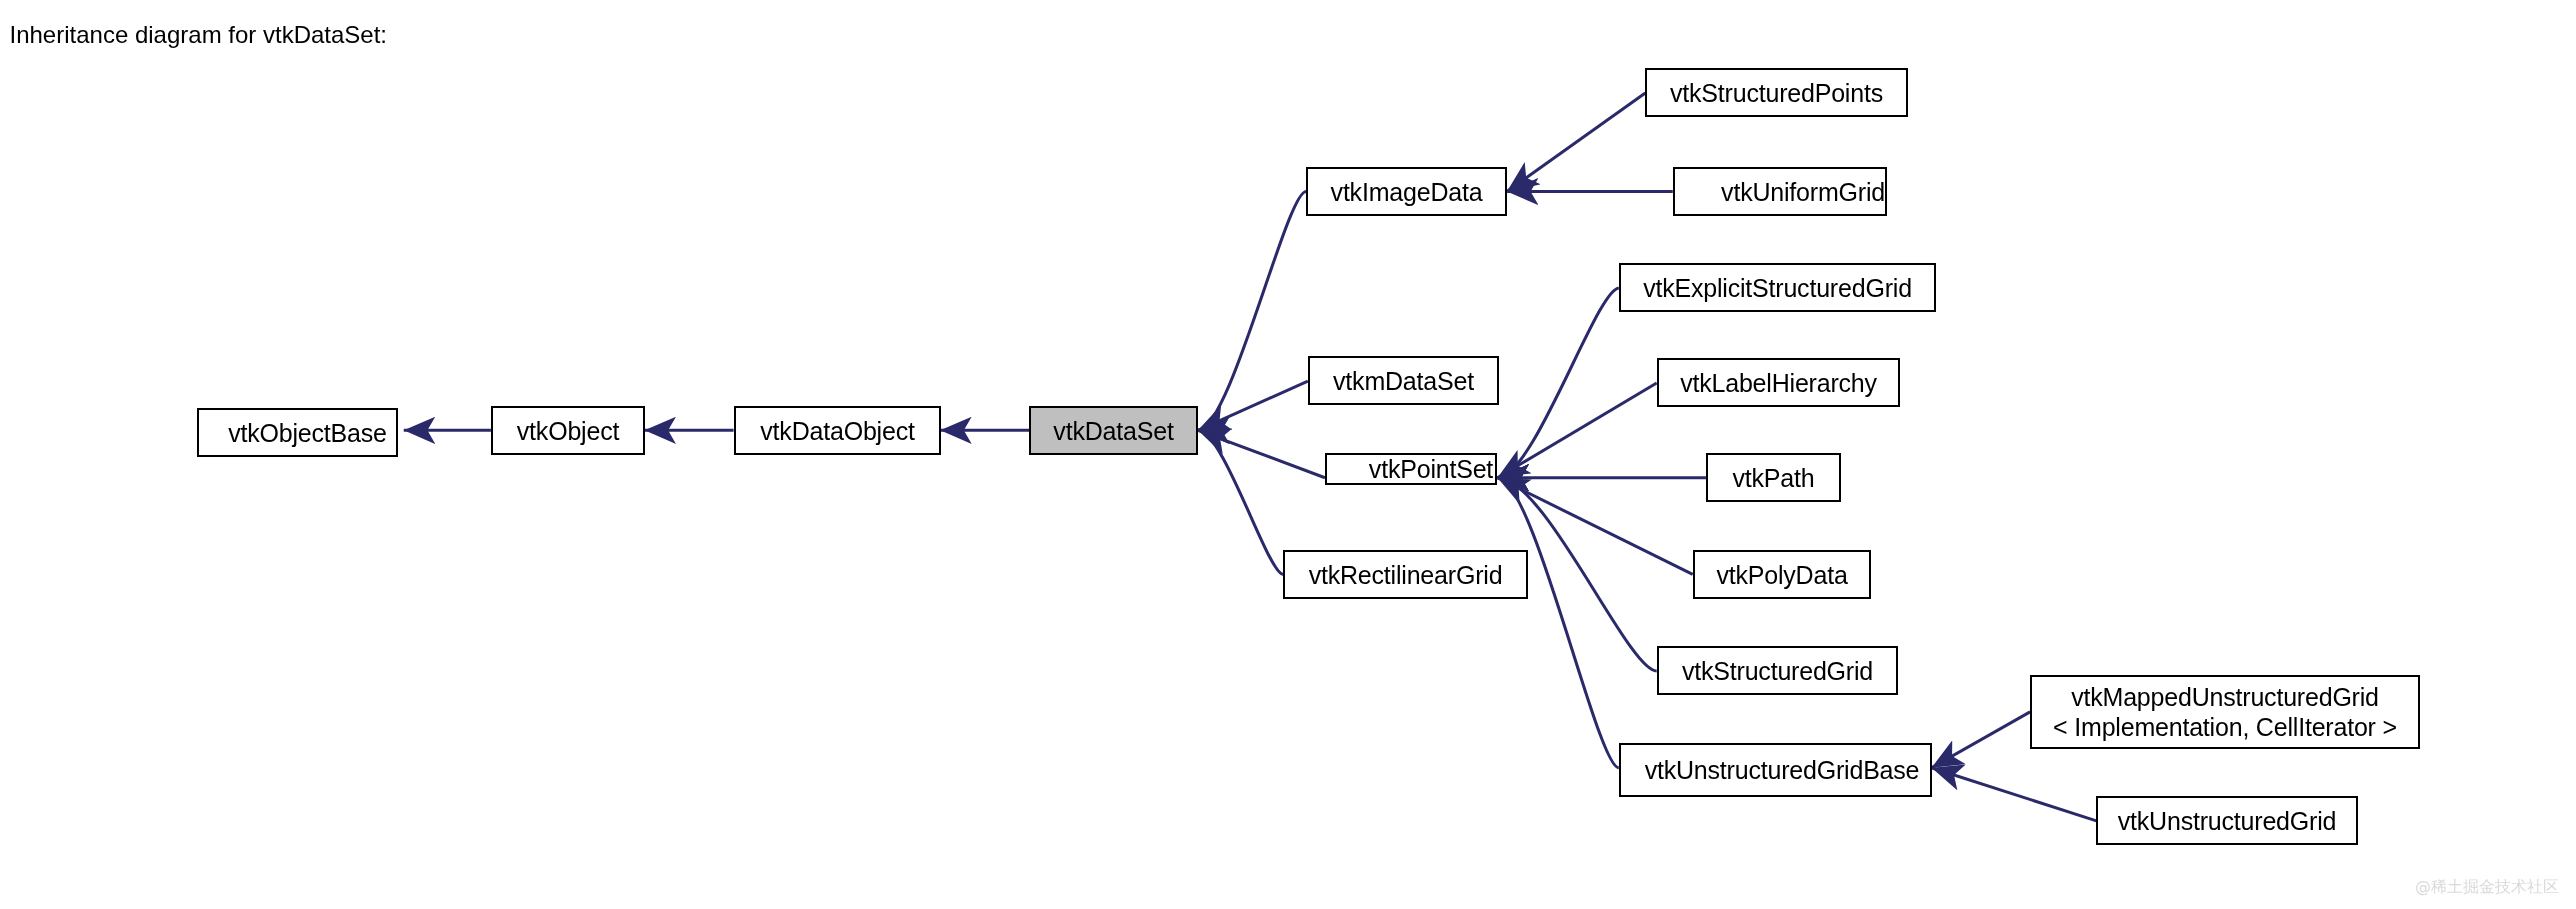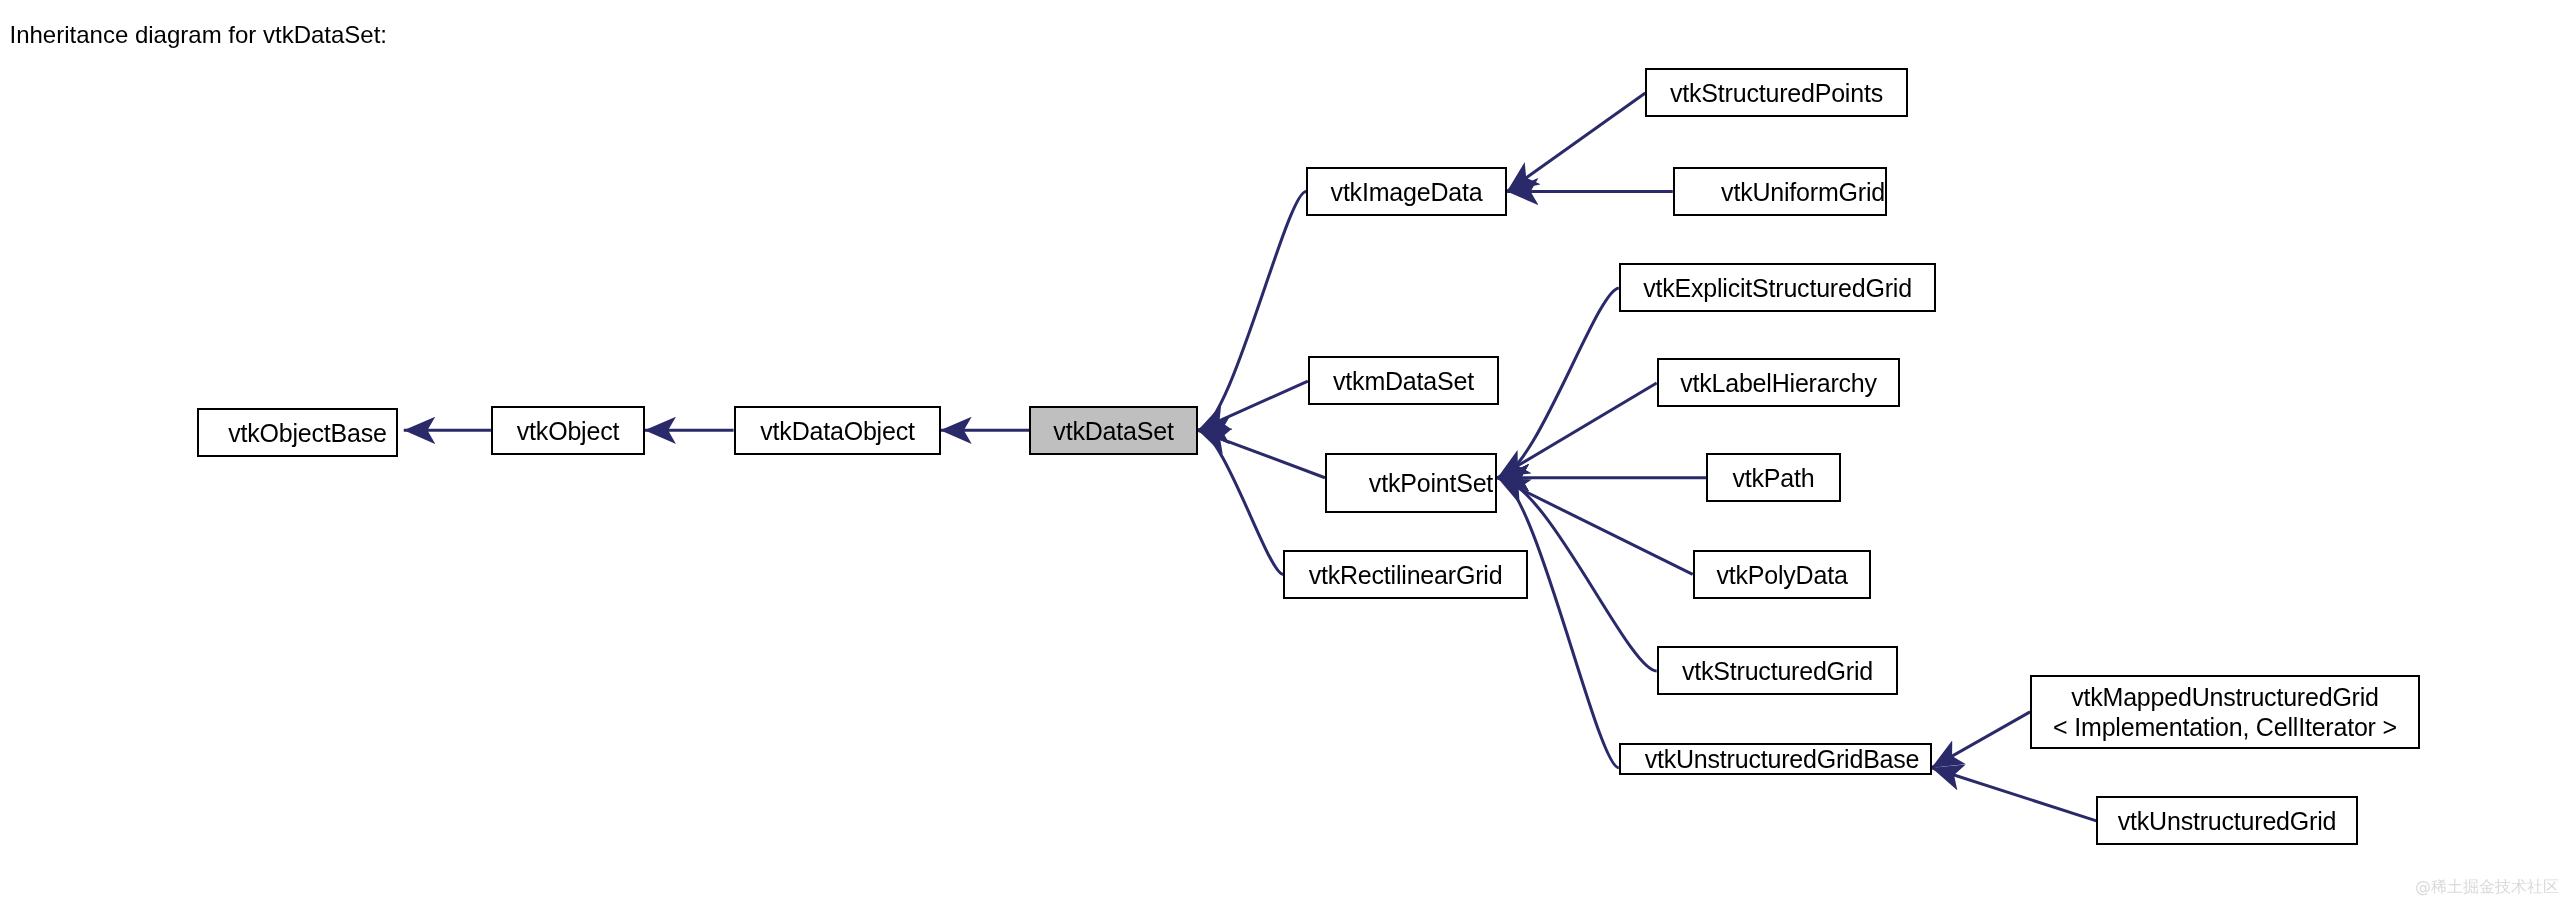--- a/index.html
+++ b/index.html
@@ -121,42 +121,42 @@
       </div>
       <div class="node" style="left: 1645px; top: 68px; width: 263px; height: 49px;">
         <span>vtkStructuredPoints</span>
       </div>
       <div class="node" style="left: 1673px; top: 167px; width: 214px; height: 49px; align-items: flex-end;">
         <span>vtkUniformGrid</span>
       </div>
       <div class="node" style="left: 1308px; top: 356px; width: 191px; height: 49px;">
         <span>vtkmDataSet</span>
       </div>
-      <div class="node" style="left: 1325px; top: 453px; width: 172px; height: 60px; padding-left: 40px;">
+      <div class="node" style="left: 1325px; top: 453px; width: 172px; height: 32px; padding-left: 40px;">
         <span>vtkPointSet</span>
       </div>
       <div class="node" style="left: 1283px; top: 550px; width: 245px; height: 49px;">
         <span>vtkRectilinearGrid</span>
       </div>
       <div class="node" style="left: 1619px; top: 263px; width: 317px; height: 49px;">
         <span>vtkExplicitStructuredGrid</span>
       </div>
       <div class="node" style="left: 1657px; top: 358px; width: 243px; height: 49px;">
         <span>vtkLabelHierarchy</span>
       </div>
       <div class="node" style="left: 1706px; top: 453px; width: 135px; height: 49px;">
         <span>vtkPath</span>
       </div>
       <div class="node" style="left: 1693px; top: 550px; width: 178px; height: 49px;">
         <span>vtkPolyData</span>
       </div>
       <div class="node" style="left: 1657px; top: 646px; width: 241px; height: 49px;">
         <span>vtkStructuredGrid</span>
       </div>
-      <div class="node" style="left: 1619px; top: 743px; width: 313px; height: 32px; padding-left: 13px;">
+      <div class="node" style="left: 1619px; top: 743px; width: 313px; height: 54px; padding-left: 13px;">
         <span>vtkUnstructuredGridBase</span>
       </div>
       <div class="node" style="left: 2030px; top: 675px; width: 390px; height: 74px;">
         <span>vtkMappedUnstructuredGrid</span>
         <span class="line2">&lt; Implementation, CellIterator &gt;</span>
       </div>
       <div class="node" style="left: 2096px; top: 796px; width: 262px; height: 49px;">
         <span>vtkUnstructuredGrid</span>
       </div>
     </div>

